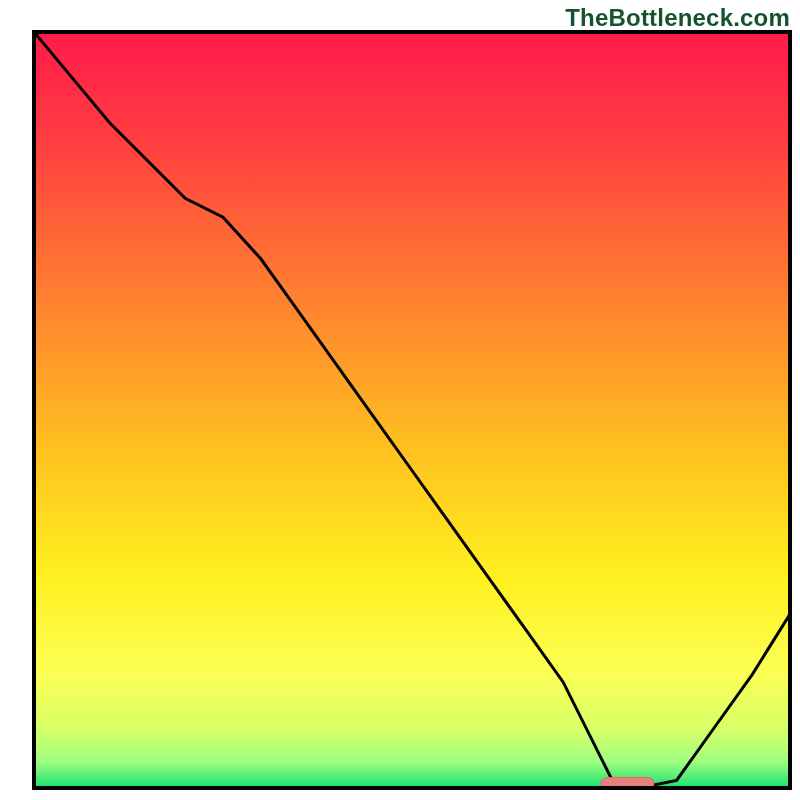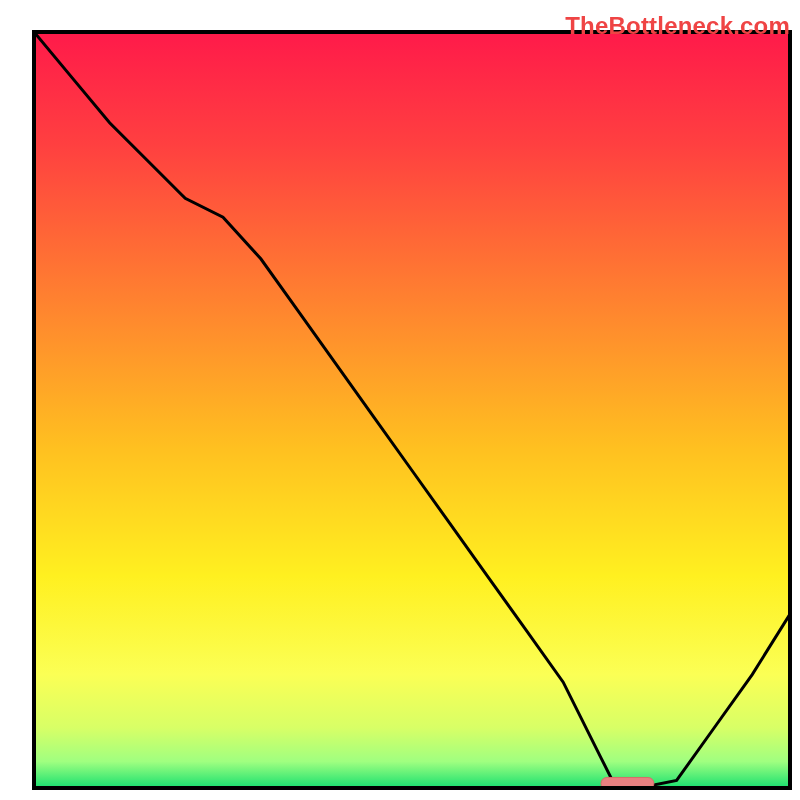--- a/index.html
+++ b/index.html
@@ -10,25 +10,25 @@
     background: #ffffff;
     font-family: Arial, Helvetica, sans-serif;
   }
   .chart-container {
     position: relative;
     width: 800px;
     height: 800px;
   }
   .watermark {
     position: absolute;
-    top: 12px;
+    top: 4px;
     right: 10px;
     font-size: 24px;
     font-weight: 600;
-    color: #ef4444;
+    color: #14532d;
     letter-spacing: 0.2px;
     z-index: 20;
   }
   svg.chart {
     position: absolute;
     top: 0;
     left: 0;
     width: 800px;
     height: 800px;
   }

